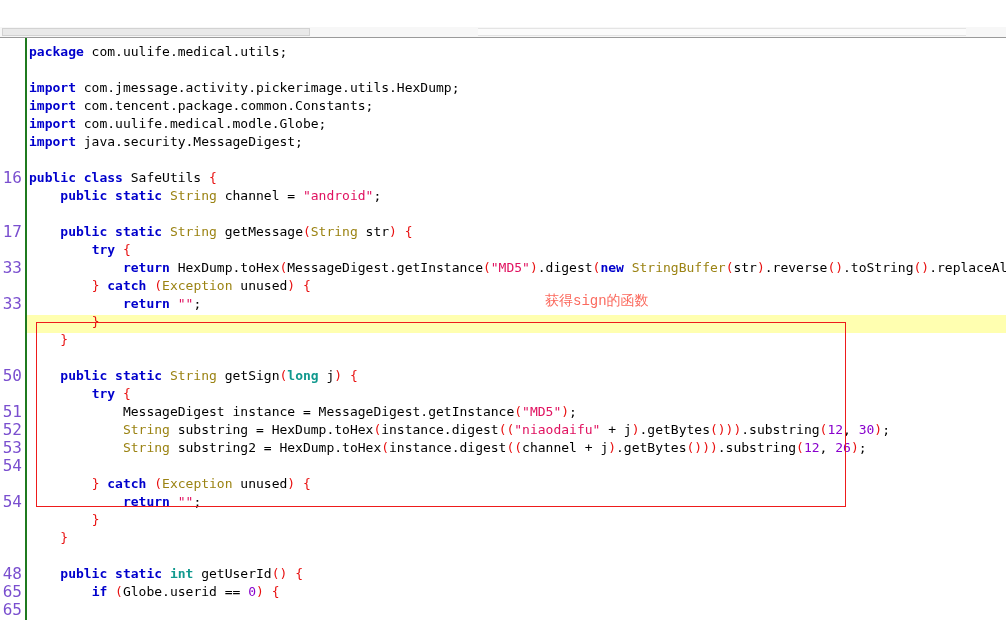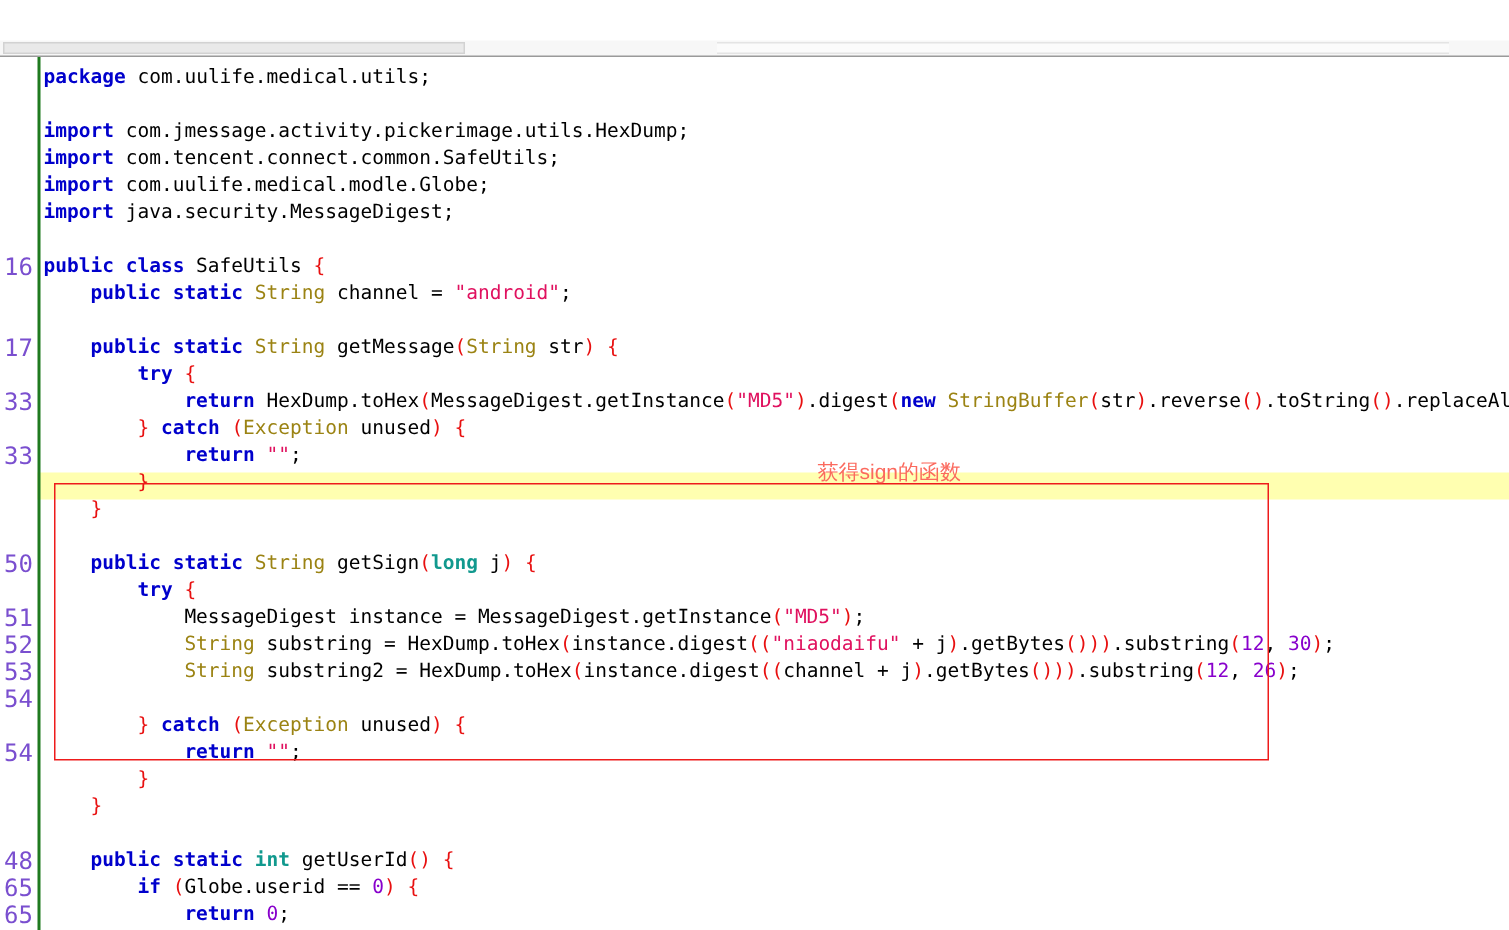--- a/index.html
+++ b/index.html
@@ -79,22 +79,22 @@
     height: 185px;
     border: 1.5px solid #ee1b1b;
     background: transparent;
     pointer-events: none;
   }
 
   
   .anno-label {
     position: absolute;
     left: 545px;
-    top: 268px;
-    font-family: Liberation Sans, sans-serif;
+    top: 254px;
+    font-family: Liberation Mono, monospace;
     font-size: 14px;
     color: #fb6a5e;
     white-space: nowrap;
   }
 
   
   .code-layer {
     position: absolute;
     left: 0; top: 0;
     width: 1006px; height: 609px;
@@ -146,21 +146,21 @@
   <div class="editor">
 
     <div class="highlight-band"></div>
 
     <div class="gutter-line"></div>
 
     <div class="code-layer" id="code-layer">
         <div class="row" style="top: 5px;"><span class="src"><span class="kw">package</span><span class="pln"> com.uulife.medical.utils;</span></span></div>
         <div class="row" style="top: 23px;"><span class="src"></span></div>
         <div class="row" style="top: 41px; text-decoration: underline;"><span class="src"><span class="kw">import</span><span class="pln"> com.jmessage.activity.pickerimage.utils.HexDump;</span></span></div>
-        <div class="row" style="top: 59px;"><span class="src"><span class="kw">import</span><span class="pln"> com.tencent.connect.common.SafeUtils;</span></span></div>
+        <div class="row" style="top: 59px;"><span class="src"><span class="kw">import</span><span class="pln"> com.tencent.package.common.Constants;</span></span></div>
         <div class="row" style="top: 77px;"><span class="src"><span class="kw">import</span><span class="pln"> com.uulife.medical.modle.Globe;</span></span></div>
         <div class="row" style="top: 95px;"><span class="src"><span class="kw">import</span><span class="pln"> java.security.MessageDigest;</span></span></div>
         <div class="row" style="top: 113px;"><span class="src"></span></div>
         <div class="row" style="top: 131px;"><span class="lno">16</span><span class="src"><span class="kw">public class</span><span class="pln"> SafeUtils </span><span class="pun">{</span></span></div>
         <div class="row" style="top: 149px;"><span class="src"><span class="pln">    </span><span class="kw">public static</span><span class="pln"> </span><span class="typ">String</span><span class="pln"> channel = </span><span class="str">"android"</span><span class="pln">;</span></span></div>
         <div class="row" style="top: 167px;"><span class="src"></span></div>
         <div class="row" style="top: 185px;"><span class="lno">17</span><span class="src"><span class="pln">    </span><span class="kw">public static</span><span class="pln"> </span><span class="typ">String</span><span class="pln"> getMessage</span><span class="pun">(</span><span class="typ">String</span><span class="pln"> str</span><span class="pun">)</span><span class="pln"> </span><span class="pun">{</span></span></div>
         <div class="row" style="top: 203px;"><span class="src"><span class="pln">        </span><span class="kw">try</span><span class="pln"> </span><span class="pun">{</span></span></div>
         <div class="row" style="top: 221px;"><span class="lno">33</span><span class="src"><span class="pln">            </span><span class="kw">return</span><span class="pln"> HexDump.toHex</span><span class="pun">(</span><span class="pln">MessageDigest.getInstance</span><span class="pun">(</span><span class="str">"MD5"</span><span class="pun">)</span><span class="pln">.digest</span><span class="pun">(</span><span class="kw">new</span><span class="pln"> </span><span class="typ">StringBuffer</span><span class="pun">(</span><span class="pln">str</span><span class="pun">)</span><span class="pln">.reverse</span><span class="pun">()</span><span class="pln">.toString</span><span class="pun">()</span><span class="pln">.replaceAll</span></span></div>
         <div class="row" style="top: 239px;"><span class="src"><span class="pln">        </span><span class="pun">}</span><span class="pln"> </span><span class="kw">catch</span><span class="pln"> </span><span class="pun">(</span><span class="typ">Exception</span><span class="pln"> unused</span><span class="pun">)</span><span class="pln"> </span><span class="pun">{</span></span></div>
@@ -174,21 +174,21 @@
         <div class="row" style="top: 383px;"><span class="lno">52</span><span class="src"><span class="pln">            </span><span class="typ">String</span><span class="pln"> substring = HexDump.toHex</span><span class="pun">(</span><span class="pln">instance.digest</span><span class="pun">((</span><span class="str">"niaodaifu"</span><span class="pln"> + j</span><span class="pun">)</span><span class="pln">.getBytes</span><span class="pun">()))</span><span class="pln">.substring</span><span class="pun">(</span><span class="num">12</span><span class="pln">, </span><span class="num">30</span><span class="pun">)</span><span class="pln">;</span></span></div>
         <div class="row" style="top: 401px;"><span class="lno">53</span><span class="src"><span class="pln">            </span><span class="typ">String</span><span class="pln"> substring2 = HexDump.toHex</span><span class="pun">(</span><span class="pln">instance.digest</span><span class="pun">((</span><span class="pln">channel + j</span><span class="pun">)</span><span class="pln">.getBytes</span><span class="pun">()))</span><span class="pln">.substring</span><span class="pun">(</span><span class="num">12</span><span class="pln">, </span><span class="num">26</span><span class="pun">)</span><span class="pln">;</span></span></div>
         <div class="row" style="top: 419px;"><span class="lno">54</span></div>
         <div class="row" style="top: 437px;"><span class="src"><span class="pln">        </span><span class="pun">}</span><span class="pln"> </span><span class="kw">catch</span><span class="pln"> </span><span class="pun">(</span><span class="typ">Exception</span><span class="pln"> unused</span><span class="pun">)</span><span class="pln"> </span><span class="pun">{</span></span></div>
         <div class="row" style="top: 455px;"><span class="lno">54</span><span class="src"><span class="pln">            </span><span class="kw">return</span><span class="pln"> </span><span class="str">""</span><span class="pln">;</span></span></div>
         <div class="row" style="top: 473px;"><span class="src"><span class="pln">        </span><span class="pun">}</span></span></div>
         <div class="row" style="top: 491px;"><span class="src"><span class="pln">    </span><span class="pun">}</span></span></div>
         <div class="row" style="top: 509px;"><span class="src"></span></div>
         <div class="row" style="top: 527px;"><span class="lno">48</span><span class="src"><span class="pln">    </span><span class="kw">public static</span><span class="pln"> </span><span class="prim">int</span><span class="pln"> getUserId</span><span class="pun">()</span><span class="pln"> </span><span class="pun">{</span></span></div>
         <div class="row" style="top: 545px;"><span class="lno">65</span><span class="src"><span class="pln">        </span><span class="kw">if</span><span class="pln"> </span><span class="pun">(</span><span class="pln">Globe.userid == </span><span class="num">0</span><span class="pun">)</span><span class="pln"> </span><span class="pun">{</span></span></div>
-        <div class="row" style="top: 563px;"><span class="lno">65</span><span class="src"><span class="pln">            </span><span class="kw">return</span><span class="pln"> </span><span class="num">0</span><span class="pln">;</span></span></div>
+        <div class="row" style="top: 563px;"><span class="lno">65</span></div>
         <div class="row" style="top: 581px;"><span class="src"><span class="pln">        </span><span class="pun">}</span></span></div>
         <div class="row" style="top: 599px;"><span class="lno">65</span><span class="src"><span class="pln">        </span><span class="kw">return</span><span class="pln"> </span><span class="pun">(</span><span class="pln">Globe.userid </span><span class="pln">*</span><span class="pln"> </span><span class="num">2</span><span class="pun">)</span><span class="pln"> + </span><span class="num">8888</span><span class="pln">;</span></span></div>
       </div>
 
     <div class="anno-rect"></div>
 
     <div class="anno-label">获得sign的函数</div>
 
   </div>
 </div>

